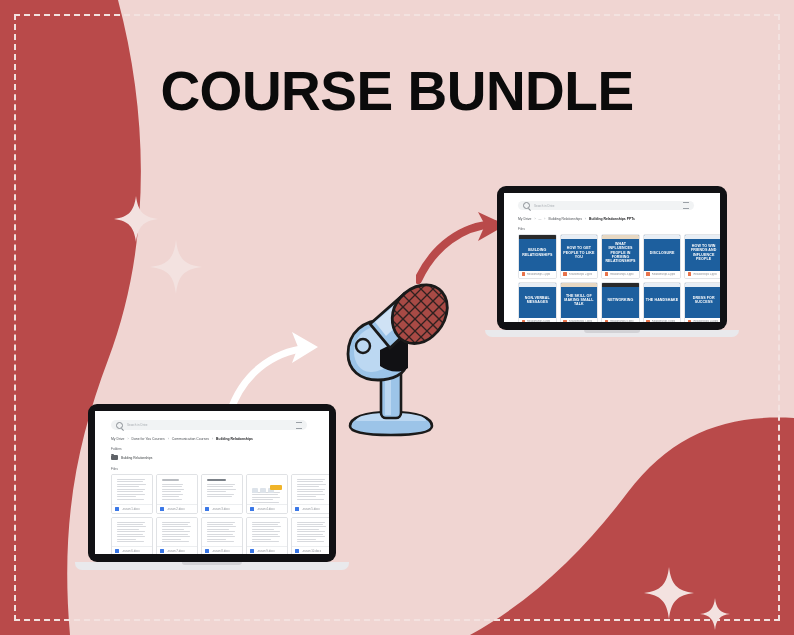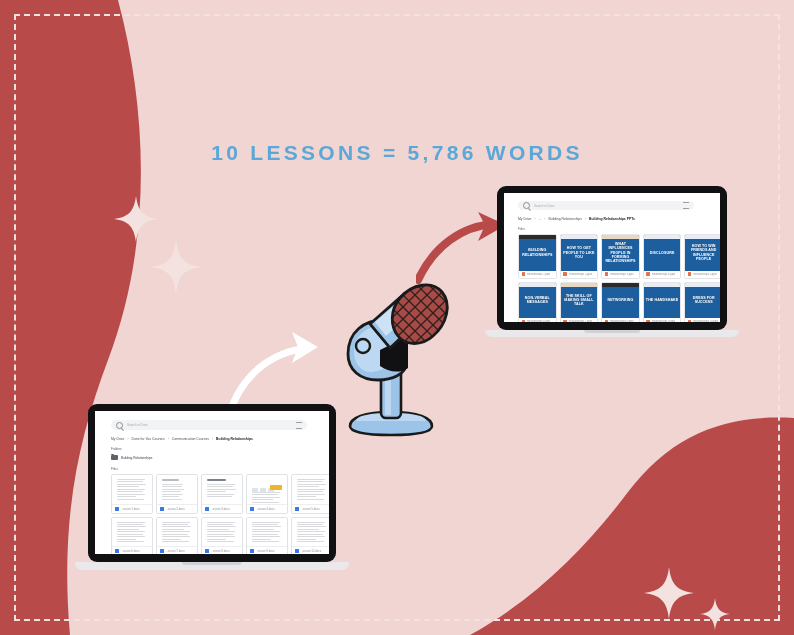--- a/index.html
+++ b/index.html
@@ -179,21 +179,21 @@
              C150,120 150,250 108,360
              C78,440 60,520 70,635
              L470,635
              C534,600 586,548 628,492
              C672,434 726,414 794,418
              L794,0 Z" fill="#f0d5d2"></path>
   </svg>
 
   <div class="dash-border"></div>
 
-  <div class="subtitle">10 LESSONS = 5,786 WORDS</div>
+  <div class="title">COURSE BUNDLE</div>
 
   <svg class="sparkle" style="left:114px;top:196px;width:44px;height:46px;" viewBox="0 0 44 46">
     <path d="M22,0 C24,15 29,21 44,23 C29,25 24,31 22,46 C20,31 15,25 0,23 C15,21 20,15 22,0 Z" fill="#f3e2e0"></path>
   </svg>
   <svg class="sparkle" style="left:150px;top:240px;width:52px;height:54px;" viewBox="0 0 52 54">
     <path d="M26,0 C28,18 34,25 52,27 C34,29 28,36 26,54 C24,36 18,29 0,27 C18,25 24,18 26,0 Z" fill="#f3e2e0"></path>
   </svg>
   <svg class="sparkle" style="left:644px;top:567px;width:50px;height:52px;" viewBox="0 0 50 52">
     <path d="M25,0 C27,17 33,24 50,26 C33,28 27,35 25,52 C23,35 17,28 0,26 C17,24 23,17 25,0 Z" fill="#f3e2e0"></path>
   </svg>

